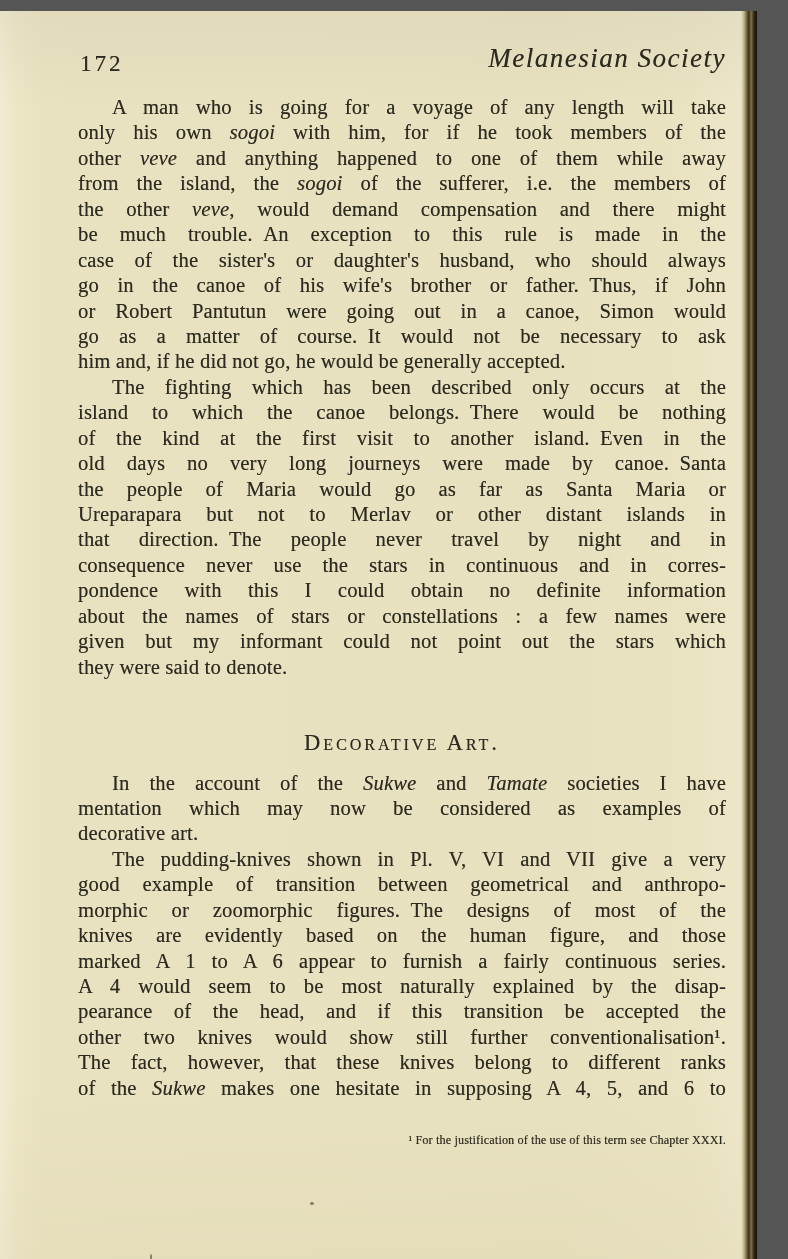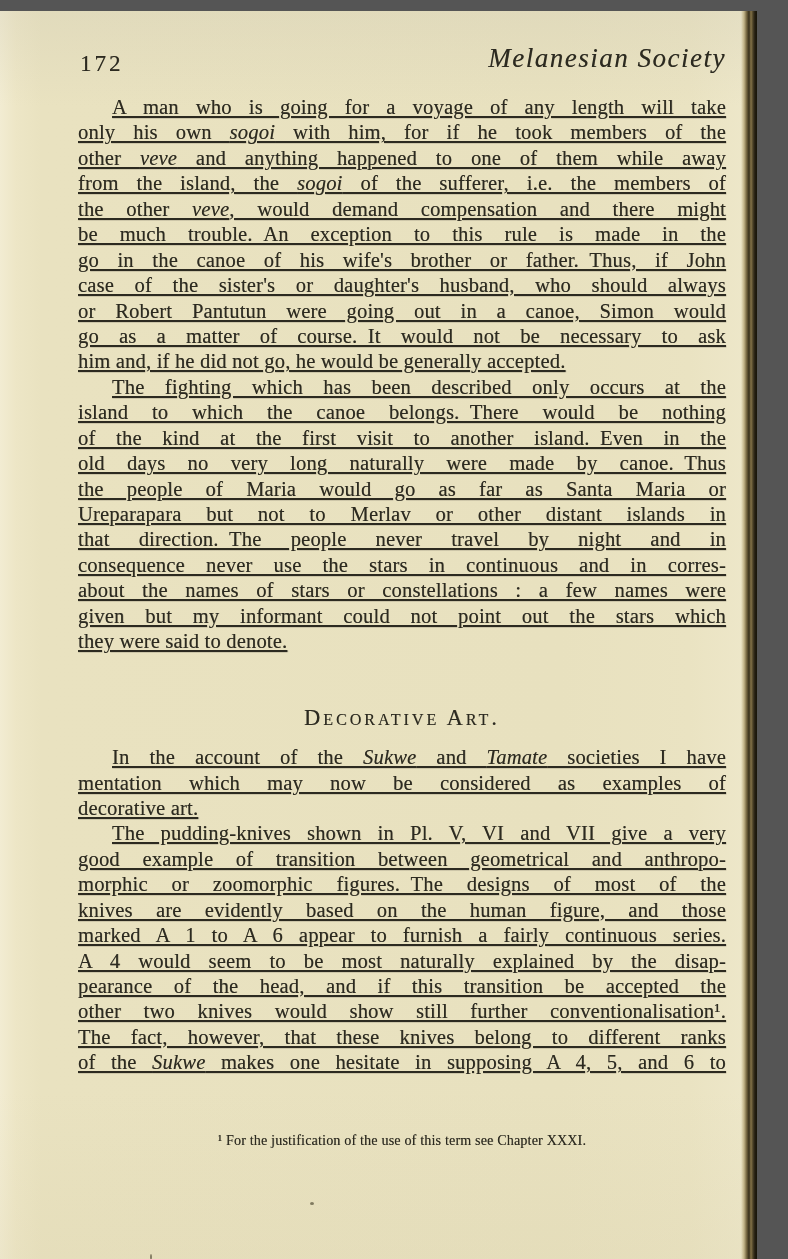--- a/index.html
+++ b/index.html
@@ -23,31 +23,31 @@
   .page-num {
     position:absolute; left:2px; top:8px;
     font-size:23px; letter-spacing:3px;
   }
   .running-head {
     position:absolute; left:0; right:0; top:0; text-align:right;
     font-style:italic; font-size:27px; letter-spacing:1.5px;
   }
   .content { position:absolute; left:78px; top:84px; width:648px;
     font-size:20.5px; line-height:25.45px; }
-  .paragraph { margin:0;text-decoration:underline; }
+  .paragraph { margin:0; }
   .line { text-align:justify; text-align-last:justify; height:25.45px; letter-spacing:0.2px; }
   .line.indent { padding-left:34px; }
   .line.last { text-align-last:left; }
   .heading {
     margin:50px 0 15px 0; text-align:center;
     font-variant:small-caps; letter-spacing:3px; font-size:22.5px;
   }
   .footnote {
     position:absolute; left:78px; top:1122px; width:648px;
-    text-align:center; font-size:14px; letter-spacing:0.2px;
+    text-align:right; font-size:12px; letter-spacing:0.2px;
   }
   .speck { position:absolute; background:#6e6850; border-radius:50%; opacity:0.85; }
   .s1 { left:310px; top:1191px; width:4px; height:3px; }
   .s2 { left:150px; top:1243px; width:2px; height:6px; }
 </style>
 </head>
 <body>
 
 <div class="scan">
   <div class="page-header">
@@ -56,35 +56,36 @@
   </div>
 
   <div class="content" id="content">
       <div class="paragraph">
         <div class="line indent">A man who is going for a voyage of any length will take</div>
         <div class="line">only his own <i>sogoi</i> with him, for if he took members of the</div>
         <div class="line">other <i>veve</i> and anything happened to one of them while away</div>
         <div class="line">from the island, the <i>sogoi</i> of the sufferer, i.e. the members of</div>
         <div class="line">the other <i>veve</i>, would demand compensation and there might</div>
         <div class="line">be much trouble. An exception to this rule is made in the</div>
+        <div class="line">case of the sister's or daughter's husband, who should always</div>
         <div class="line">go in the canoe of his wife's brother or father. Thus, if John</div>
-        <div class="line">case of the sister's or daughter's husband, who should always</div>
         <div class="line">or Robert Pantutun were going out in a canoe, Simon would</div>
         <div class="line">go as a matter of course. It would not be necessary to ask</div>
         <div class="line last">him and, if he did not go, he would be generally accepted.</div>
       </div>
       <div class="paragraph">
         <div class="line indent">The fighting which has been described only occurs at the</div>
         <div class="line">island to which the canoe belongs. There would be nothing</div>
         <div class="line">of the kind at the first visit to another island. Even in the</div>
-        <div class="line">old days no very long naturally were made by canoe. Thus</div>
+        <div class="line">old days no very long journeys were made by canoe. Santa</div>
         <div class="line">the people of Maria would go as far as Santa Maria or</div>
         <div class="line">Ureparapara but not to Merlav or other distant islands in</div>
         <div class="line">that direction. The people never travel by night and in</div>
         <div class="line">consequence never use the stars in continuous and in corres-</div>
+        <div class="line">pondence with this I could obtain no definite information</div>
         <div class="line">about the names of stars or constellations : a few names were</div>
         <div class="line">given but my informant could not point out the stars which</div>
         <div class="line last">they were said to denote.</div>
       </div>
       <div class="heading">Decorative Art.</div>
       <div class="paragraph">
         <div class="line indent">In the account of the <i>Sukwe</i> and <i>Tamate</i> societies I have</div>
         <div class="line">mentation which may now be considered as examples of</div>
         <div class="line last">decorative art.</div>
       </div>

